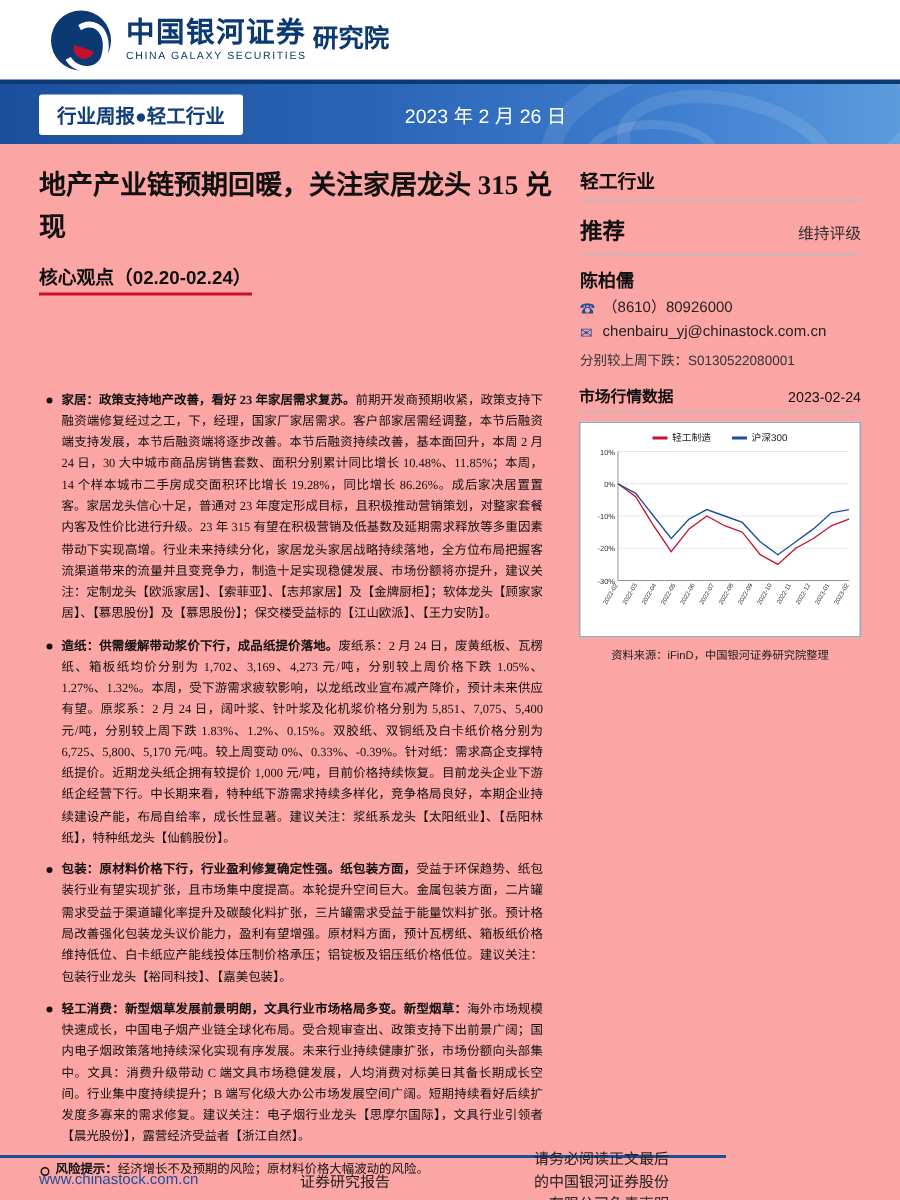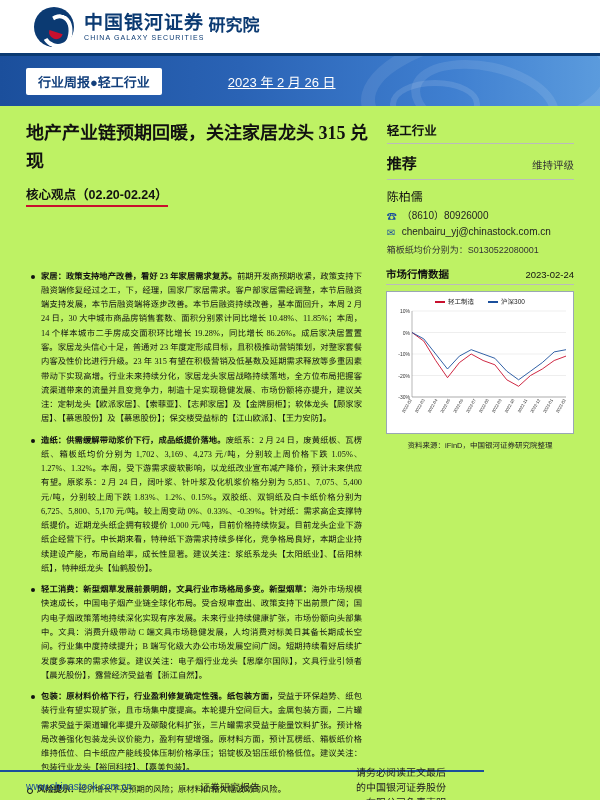--- a/index.html
+++ b/index.html
@@ -6,21 +6,21 @@
   html, body {
     margin: 0; padding: 0;
     width: 600px; height: 800px;
     background: #ffffff;
     font-family: "Liberation Serif", "DejaVu Serif", serif;
     overflow: hidden;
   }
   .page {
     position: relative;
     width: 600px; height: 800px;
-    background: #bef264;
+    background: #fca5a5;
   }
 
   
   .header {
     position: relative;
     height: 56px;
     background: #ffffff;
     border-bottom: 3px solid #0b3a72;
     display: flex;
     align-items: center;
@@ -65,21 +65,21 @@
   }
   .logo-sub {
     font-size: 17px; font-weight: bold; color: #0b3a72;
     margin-left: 4px; align-self: flex-start; padding-top: 4px;
     font-family: "Liberation Sans", sans-serif;
   }
 
   
   .banner {
     position: relative;
-    height: 50px;
+    height: 40px;
     background: linear-gradient(90deg, #1b4f9c 0%, #2a63b5 40%, #3f7fd0 75%, #5b9bdd 100%);
     overflow: hidden;
     display: flex;
     align-items: center;
   }
   .banner .swirl {
     position: absolute; right: -20px; top: -30px;
     width: 260px; height: 120px;
     border-radius: 50%;
     border: 14px solid rgba(255,255,255,0.09);
@@ -103,26 +103,25 @@
     background: #ffffff;
     color: #123f7c;
     font-weight: bold;
     font-size: 13px;
     padding: 4px 12px;
     border-radius: 2px;
     z-index: 2;
     font-family: "Liberation Sans", sans-serif;
   }
   .banner-date {
-    margin-left: 66px;
+    margin-left: 108px;
     color: #ffffff;
     font-size: 13px;
     z-index: 2;
     font-family: "Liberation Sans", sans-serif;
-    text-decoration: underline;
   }
 
   
   .title-area {
     display: flex;
     padding: 14px 26px 6px 26px;
   }
   .title-left { width: 352px; }
   .doc-title {
     font-size: 18px; font-weight: bold; color: #111;
@@ -157,21 +156,21 @@
   .rating-val {
     font-size: 15px; font-weight: bold; color: #111;
     font-family: "Liberation Sans", sans-serif;
   }
   .rating-note {
     font-size: 10.5px; color: #333; margin-left: 22px;
     font-family: "Liberation Sans", sans-serif;
   }
   .analyst-block { padding-top: 8px; font-size: 10px; color: #222; line-height: 1.65;
     font-family: "Liberation Sans", sans-serif; }
-  .analyst-name { font-size: 12px; font-weight: normal; color: #111; }
+  .analyst-name { font-size: 12px; font-weight: bold; color: #111; }
   .analyst-line { display: flex; align-items: center; }
   .ic {
     display: inline-block; width: 11px; height: 11px;
     margin-right: 4px; flex: none; position: relative;
   }
   .ic-phone { color: #1b4f9c; font-size: 10px; line-height: 11px; }
   .ic-mail { color: #1b4f9c; font-size: 10px; line-height: 11px; }
   .analyst-cert { margin-top: 2px; font-size: 9px; color: #333; }
 
   
@@ -291,39 +290,39 @@
       <div class="analyst-block">
         <div class="analyst-name">陈柏儒</div>
         <div class="analyst-line">
           <span class="ic ic-phone">☎</span>
           <span>（8610）80926000</span>
         </div>
         <div class="analyst-line">
           <span class="ic ic-mail">✉</span>
           <span>chenbairu_yj@chinastock.com.cn</span>
         </div>
-        <div class="analyst-cert">箱板纸均价分别为：S0130522080001</div>
+        <div class="analyst-cert">分别较上周下跌：S0130522080001</div>
       </div>
     </div>
   </div>
 
   <div class="body">
     <div class="col-left">
       <ul class="bullets">
         <li class="bullet">
           <b>家居：政策支持地产改善，看好 23 年家居需求复苏。</b><span>前期开发商预期收紧，政策支持下融资端修复经过之工，下，经理，国家厂家居需求。客户部家居需经调整，本节后融资端支持发展，本节后融资端将逐步改善。本节后融资持续改善，基本面回升，本周 2 月 24 日，30 大中城市商品房销售套数、面积分别累计同比增长 10.48%、11.85%；本周，14 个样本城市二手房成交面积环比增长 19.28%，同比增长 86.26%。成后家决居置置客。家居龙头信心十足，普通对 23 年度定形成目标，且积极推动营销策划，对整家套餐内客及性价比进行升级。23 年 315 有望在积极营销及低基数及延期需求释放等多重因素带动下实现高增。行业未来持续分化，家居龙头家居战略持续落地，全方位布局把握客流渠道带来的流量并且变竞争力，制造十足实现稳健发展、市场份额将亦提升，建议关注：定制龙头【欧派家居】、【索菲亚】、【志邦家居】及【金牌厨柜】；软体龙头【顾家家居】、【慕思股份】及【慕思股份】；保交楼受益标的【江山欧派】、【王力安防】。</span>
         </li>
         <li class="bullet">
           <b>造纸：供需缓解带动浆价下行，成品纸提价落地。</b><span>废纸系：2 月 24 日，废黄纸板、瓦楞纸、箱板纸均价分别为 1,702、3,169、4,273 元/吨，分别较上周价格下跌 1.05%、1.27%、1.32%。本周，受下游需求疲软影响，以龙纸改业宣布减产降价，预计未来供应有望。原浆系：2 月 24 日，阔叶浆、针叶浆及化机浆价格分别为 5,851、7,075、5,400 元/吨，分别较上周下跌 1.83%、1.2%、0.15%。双胶纸、双铜纸及白卡纸价格分别为 6,725、5,800、5,170 元/吨。较上周变动 0%、0.33%、-0.39%。针对纸：需求高企支撑特纸提价。近期龙头纸企拥有较提价 1,000 元/吨，目前价格持续恢复。目前龙头企业下游纸企经营下行。中长期来看，特种纸下游需求持续多样化，竞争格局良好，本期企业持续建设产能，布局自给率，成长性显著。建议关注：浆纸系龙头【太阳纸业】、【岳阳林纸】，特种纸龙头【仙鹤股份】。</span>
         </li>
         <li class="bullet">
-          <b>轻工消费：新型烟草发展前景明朗，文具行业市场格局多变。新型烟草：</b><span>海外市场规模快速成长，中国电子烟产业链全球化布局。受合规审查出、政策支持下出前景广阔；国内电子烟政策落地持续深化实现有序发展。未来行业持续健康扩张，市场份额向头部集中。文具：消费升级带动 C 端文具市场稳健发展，人均消费对标美日其备长期成长空间。行业集中度持续提升；B 端写化级大办公市场发展空间广阔。短期持续看好后续扩发度多寡来的需求修复。建议关注：电子烟行业龙头【思摩尔国际】，文具行业引领者【晨光股份】，露营经济受益者【浙江自然】。</span>
+          <b>包装：原材料价格下行，行业盈利修复确定性强。纸包装方面，</b><span>受益于环保趋势、纸包装行业有望实现扩张，且市场集中度提高。本轮提升空间巨大。金属包装方面，二片罐需求受益于渠道罐化率提升及碳酸化料扩张，三片罐需求受益于能量饮料扩张。预计格局改善强化包装龙头议价能力，盈利有望增强。原材料方面，预计瓦楞纸、箱板纸价格维持低位、白卡纸应产能线投体压制价格承压；铝锭板及铝压纸价格低位。建议关注：包装行业龙头【裕同科技】、【嘉美包装】。</span>
         </li>
         <li class="bullet">
-          <b>包装：原材料价格下行，行业盈利修复确定性强。纸包装方面，</b><span>受益于环保趋势、纸包装行业有望实现扩张，且市场集中度提高。本轮提升空间巨大。金属包装方面，二片罐需求受益于渠道罐化率提升及碳酸化料扩张，三片罐需求受益于能量饮料扩张。预计格局改善强化包装龙头议价能力，盈利有望增强。原材料方面，预计瓦楞纸、箱板纸价格维持低位、白卡纸应产能线投体压制价格承压；铝锭板及铝压纸价格低位。建议关注：包装行业龙头【裕同科技】、【嘉美包装】。</span>
+          <b>轻工消费：新型烟草发展前景明朗，文具行业市场格局多变。新型烟草：</b><span>海外市场规模快速成长，中国电子烟产业链全球化布局。受合规审查出、政策支持下出前景广阔；国内电子烟政策落地持续深化实现有序发展。未来行业持续健康扩张，市场份额向头部集中。文具：消费升级带动 C 端文具市场稳健发展，人均消费对标美日其备长期成长空间。行业集中度持续提升；B 端写化级大办公市场发展空间广阔。短期持续看好后续扩发度多寡来的需求修复。建议关注：电子烟行业龙头【思摩尔国际】，文具行业引领者【晨光股份】，露营经济受益者【浙江自然】。</span>
         </li>
       </ul>
       <div class="risk">
         <b>风险提示：</b><span>经济增长不及预期的风险；原材料价格大幅波动的风险。</span>
       </div>
     </div>
 
     <div class="col-right">
       <div class="chart-head">
         <span class="chart-title">市场行情数据</span>

